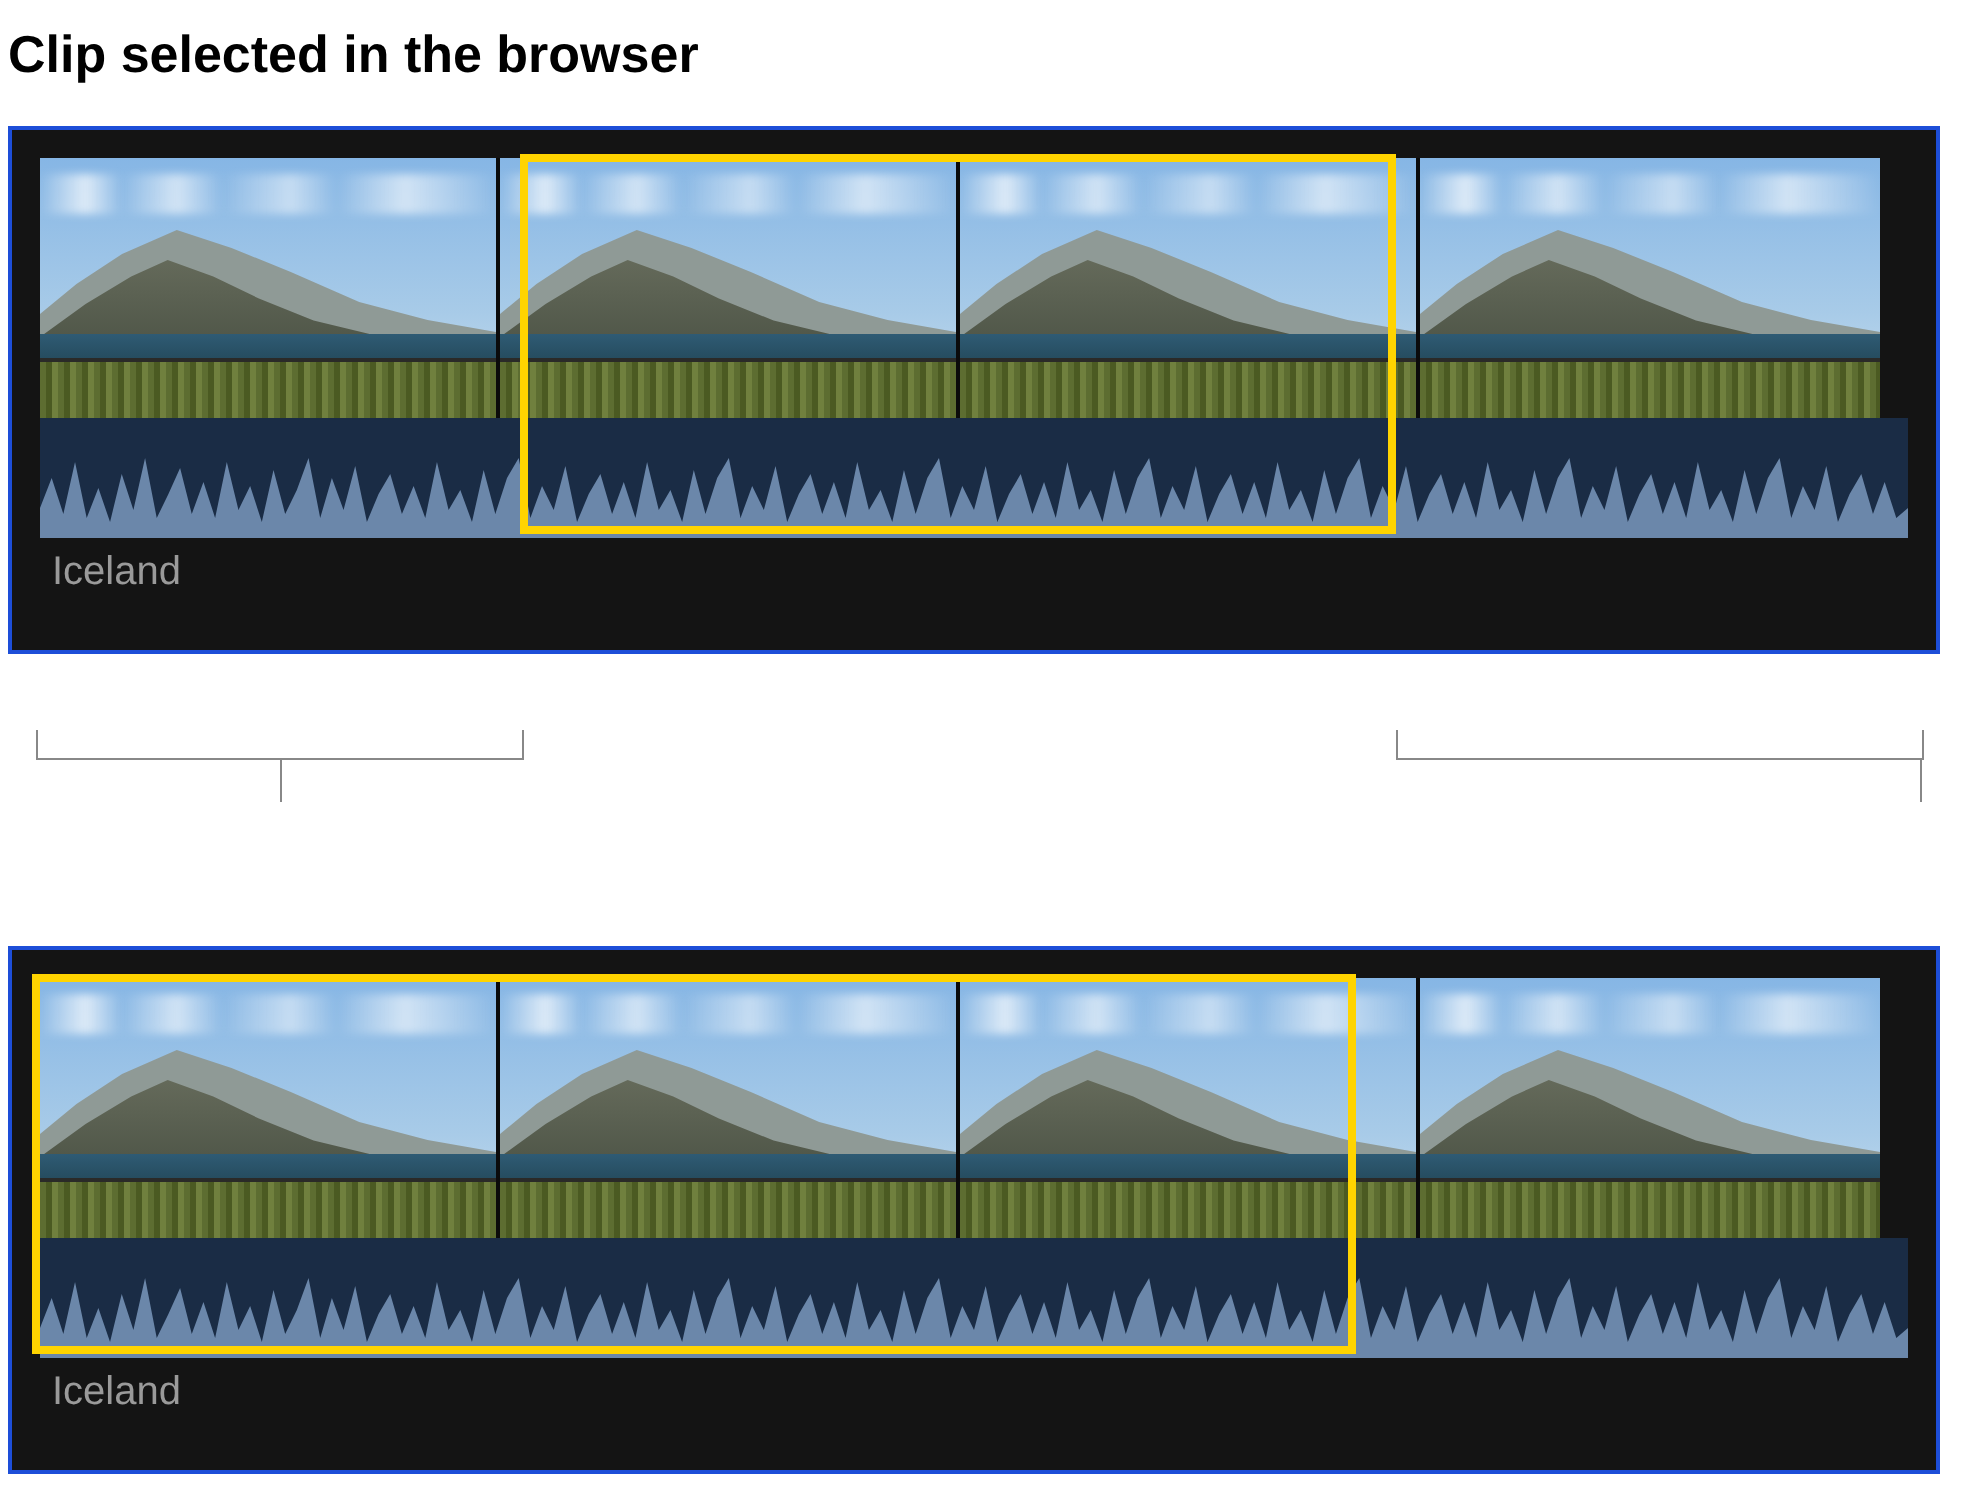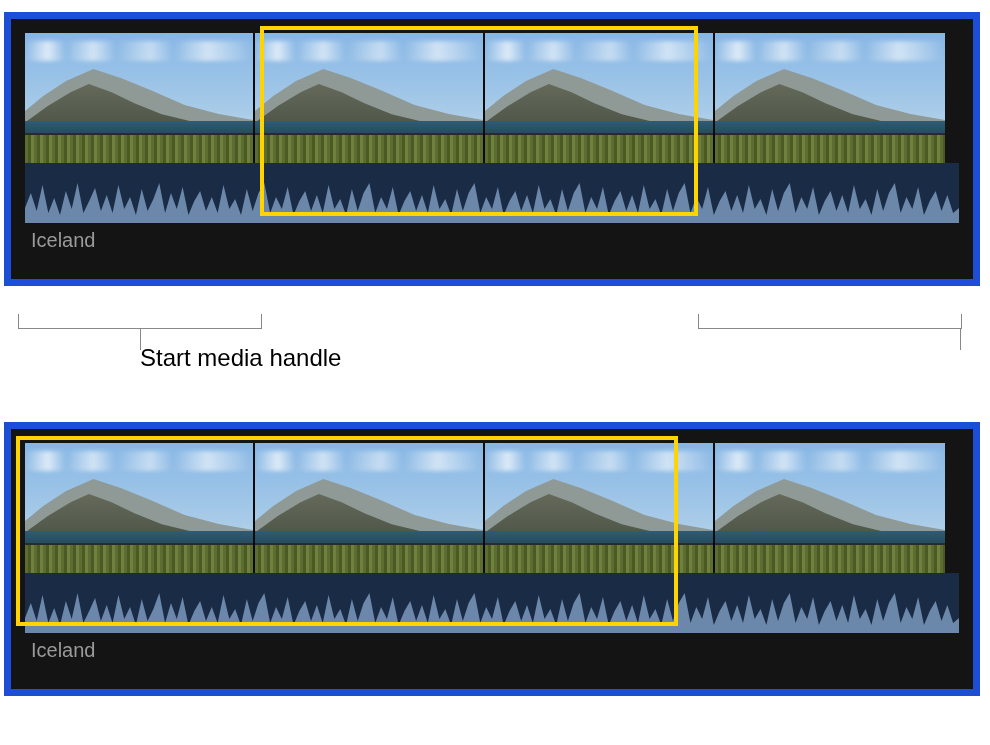--- a/index.html
+++ b/index.html
@@ -19,21 +19,21 @@
     font-size: 26px;
     font-weight: 700;
     margin: 0 0 20px 4px;
   }
   .figure {
     position: relative;
     margin-bottom: 30px;
   }
   .browser-panel {
     background: #141414;
-    border: 7px solid #1d4ed8;
+    border: 2px solid #1d4ed8;
     overflow: hidden;
   }
   .clip-row {
     display: flex;
     padding: 14px 14px 0 14px;
   }
   .frame {
     width: 230px;
     height: 130px;
     border-right: 2px solid #0b0b0b;
@@ -135,20 +135,21 @@
   
   #fig2 .browser-panel { margin-left:4px; width:962px; height:260px; }
   #sel2 { top:14px; left:16px;  width:662px; height:190px; }
   #fig2 { height:380px; }
 </style>
 </head>
 <body>
 
 <div class="page">
 
+  <h1 class="title">Clip selected in the browser</h1>
 
   <div class="figure" id="fig1">
     <div class="browser-panel">
       <div class="clip-row">
 
         <div class="frame">
           <div class="sky"></div>
             <div class="cloud"></div>
             <div class="mtn-back"></div>
             <div class="mtn-front"></div>
@@ -194,21 +195,20 @@
     </div>
 
     <div class="selection" id="sel1"></div>
 
     <div class="bracket" id="br1a">
         <div class="tick"></div>
       </div>
     <div class="bracket" id="br1b">
         <div class="tick"></div>
       </div>
-    <div class="callout" id="cl1a">Start media handle</div>
   </div>
 
   <div class="figure" id="fig2">
     <div class="browser-panel">
       <div class="clip-row">
         <div class="frame">
           <div class="sky"></div>
             <div class="cloud"></div>
             <div class="mtn-back"></div>
             <div class="mtn-front"></div>

